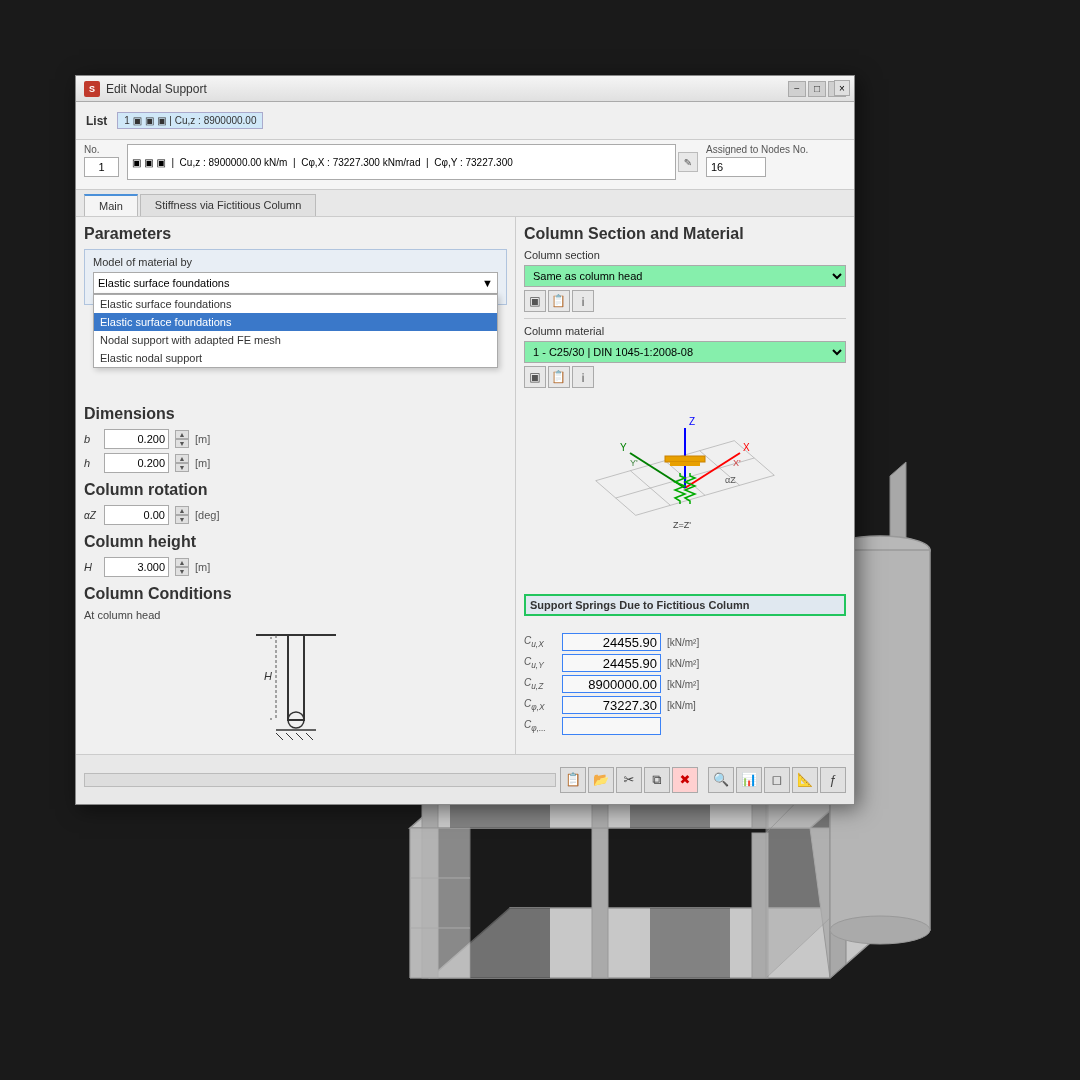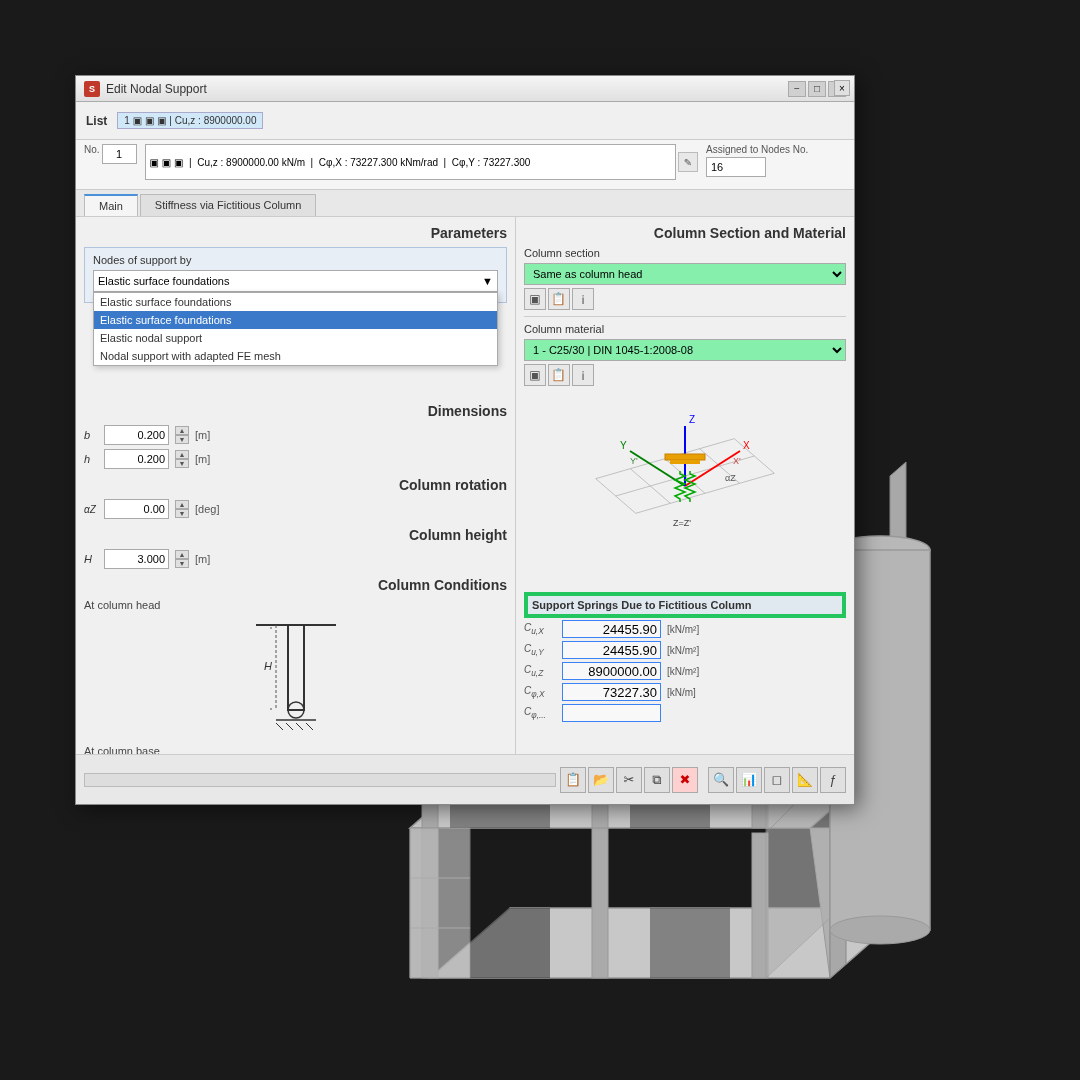--- a/index.html
+++ b/index.html
@@ -109,21 +109,21 @@
       align-items: stretch;
       height: 50px;
       background: #f5f5f5;
       border-bottom: 1px solid #ccc;
       padding: 4px 8px;
       gap: 8px;
     }
 
     .no-field {
       display: flex;
-      flex-direction: row;
+      flex-direction: column;
       gap: 2px;
     }
 
     .field-label-sm {
       font-size: 10px;
       color: #555;
     }
 
     .field-input-sm {
       width: 35px;
@@ -214,22 +214,21 @@
     .right-panel {
       flex: 1;
       padding: 8px;
       overflow-y: auto;
     }
 
     .section-title {
       font-weight: bold;
       color: #333;
       margin-bottom: 6px;
-      font-size: 14px;
-      text-align: right;
+      font-size: 16px;
     }
 
     
     .subsection-label {
       font-size: 11px;
       color: #333;
       margin-bottom: 4px;
     }
 
     .dropdown-container {
@@ -357,24 +356,24 @@
 
     
     .springs-section {
       margin-top: 6px;
     }
 
     .springs-title {
       font-size: 11px;
       font-weight: bold;
       color: #333;
-      margin-bottom: 2px;
+      margin-bottom: 17px;
       padding: 3px 4px;
       background: #e0e8f0;
-      border: 4px solid #22c55e;
+      border: 2px solid #22c55e;
     }
 
     .spring-row {
       display: flex;
       align-items: center;
       gap: 6px;
       margin-bottom: 3px;
     }
 
     .spring-label {
@@ -641,33 +640,33 @@
     <div class="tab active">Main</div>
     <div class="tab">Stiffness via Fictitious Column</div>
   </div>
 
   <div class="content-area">
 
     <div class="left-panel">
       <div class="section-title">Parameters</div>
 
       <div class="model-section">
-        <div class="subsection-label">Nodes of support by</div>
+        <div class="subsection-label">Model of material by</div>
 
         <div class="dropdown-container">
           <div style="width:100%;height:22px;border:1px solid #aaa;background:white;padding:1px 4px;font-size:11px;display:flex;align-items:center;justify-content:space-between;cursor:pointer;">
             <span>Elastic surface foundations</span>
             <span>▼</span>
           </div>
 
           <div class="dropdown-list">
             <div class="dropdown-option">Elastic surface foundations</div>
             <div class="dropdown-option selected">Elastic surface foundations</div>
+            <div class="dropdown-option">Nodal support with adapted FE mesh</div>
             <div class="dropdown-option">Elastic nodal support</div>
-            <div class="dropdown-option">Nodal support with adapted FE mesh</div>
           </div>
         </div>
       </div>
 
       <div class="dims-section" style="margin-top: 100px;">
         <div class="section-title">Dimensions</div>
         <div class="dim-row">
           <span class="dim-label">b</span>
           <input class="dim-input" type="text" value="0.200" style="">
           <div class="stepper-btns">

